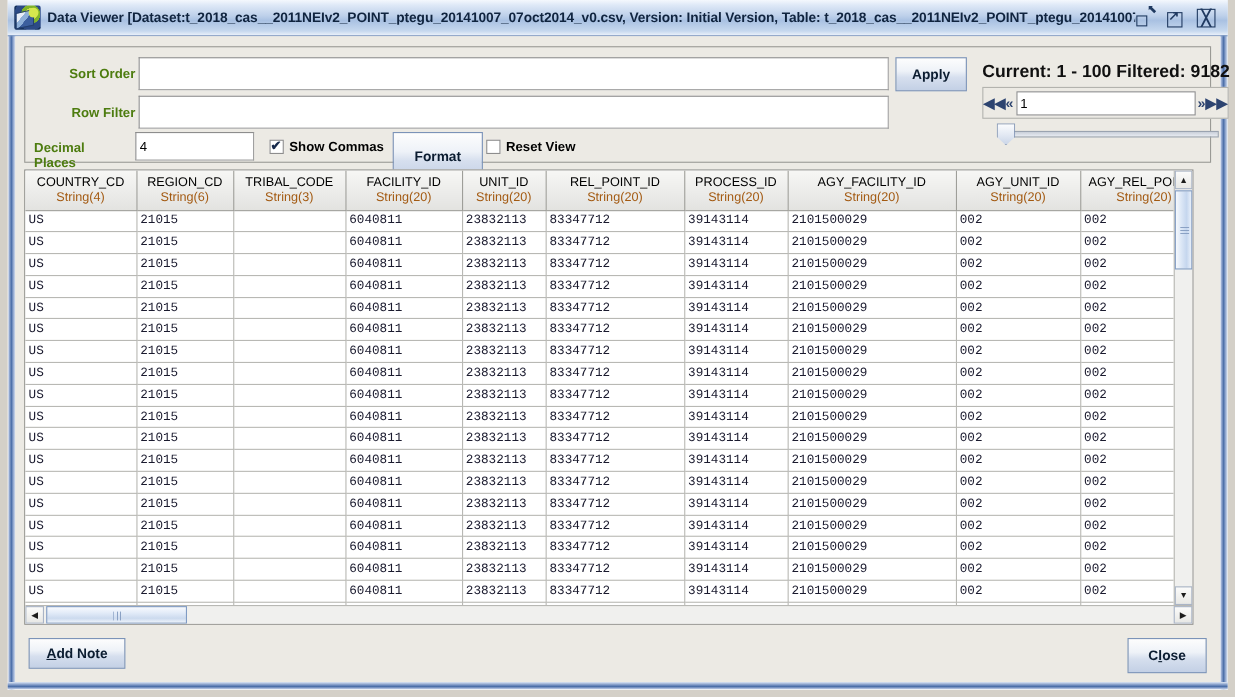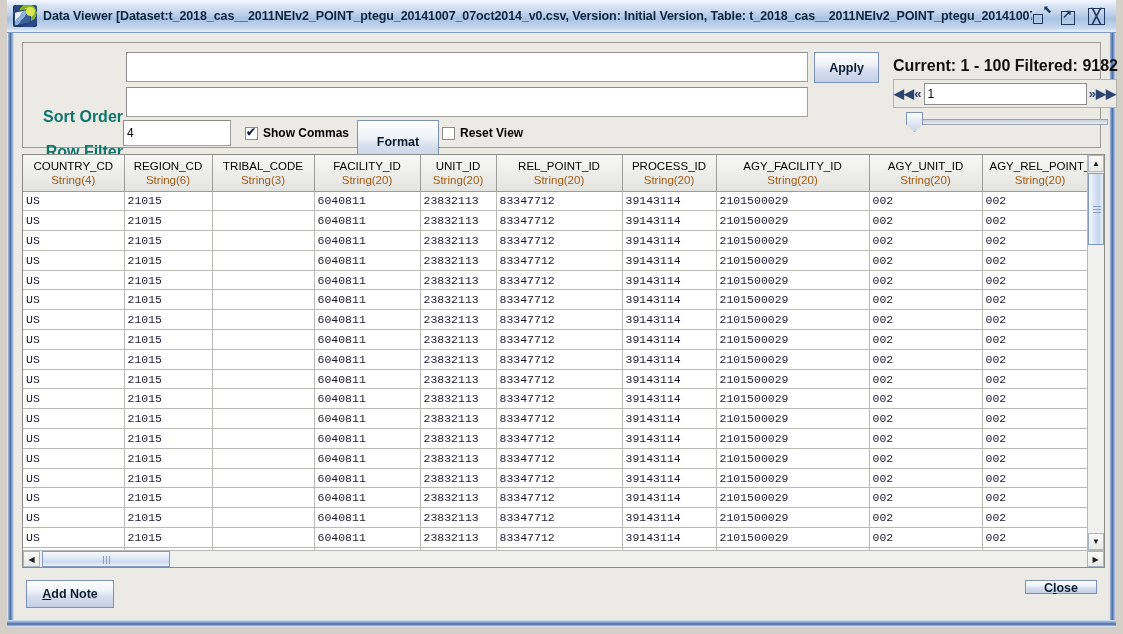--- a/index.html
+++ b/index.html
@@ -101,22 +101,22 @@
   
   .toolbar {
     margin: 9px 8px 0 8px;
     border: 1px solid #9a9a95;
     background: #eceae4;
     height: 106px;
     position: relative;
     flex: none;
   }
   .lbl {
-    font-size: 16px; color: #0f766e; font-weight: bold;
-    position: absolute; text-align: right; margin-top: 48px;
+    font-size: 12px; color: #4d7c0f; font-weight: bold;
+    position: absolute; text-align: right;
   }
   .tb-input {
     position: absolute;
     background: #fff;
     border: 1px solid #a0a0a0;
     border-top-color: #8d8d8d; border-left-color: #8d8d8d;
     font-family: "Liberation Sans", sans-serif;
     font-size: 12px; color: #000;
     padding: 0 3px;
     outline: none;
@@ -183,21 +183,21 @@
   }
   .slider-thumb {
     position: absolute; left: 883px; top: 69px; width: 17px; height: 20px;
     background: linear-gradient(180deg,#fbfcfe 0%, #e4eaf4 50%, #cbd6e8 100%);
     border: 1px solid #7f93b4;
     clip-path: polygon(0 0, 100% 0, 100% 62%, 50% 100%, 0 62%);
   }
 
   
   .table-wrap {
-    margin: 6px 4px 0 8px;
+    margin: 6px 24px 0 8px;
     border: 1px solid #8c8c87;
     background: #fff;
     flex: 1 1 auto;
     position: relative;
     overflow: hidden;
   }
   table.grid { border-collapse: collapse; table-layout: fixed; width: 1075px; }
   table.grid th {
     background: linear-gradient(180deg,#f7f7f5 0%, #ececea 55%, #e3e3e0 100%);
     border-right: 1px solid #9e9e99;
@@ -272,21 +272,21 @@
     content: ""; position: absolute; left: 60px; top: 4px; width: 8px; height: 8px;
     background: repeating-linear-gradient(90deg,#8aa1c4 0 1px, transparent 1px 3px);
   }
 
   
   .footer {
     height: 52px; flex: none; position: relative;
     margin: 0 8px;
   }
   #add-note-btn { position: absolute; left: 4px; top: 12px; width: 88px; height: 28px; }
-  #close-btn    { position: absolute; right: 4px; top: 12px; width: 72px; height: 14px; }
+  #close-btn    { position: absolute; right: 4px; top: 12px; width: 72px; height: 32px; }
   .mn { text-decoration: underline; }
 </style>
 </head>
 <body>
 
 <div class="window">
 
   <div class="frame-left"></div>
   <div class="frame-right"></div>
   <div class="frame-bottom"></div>

